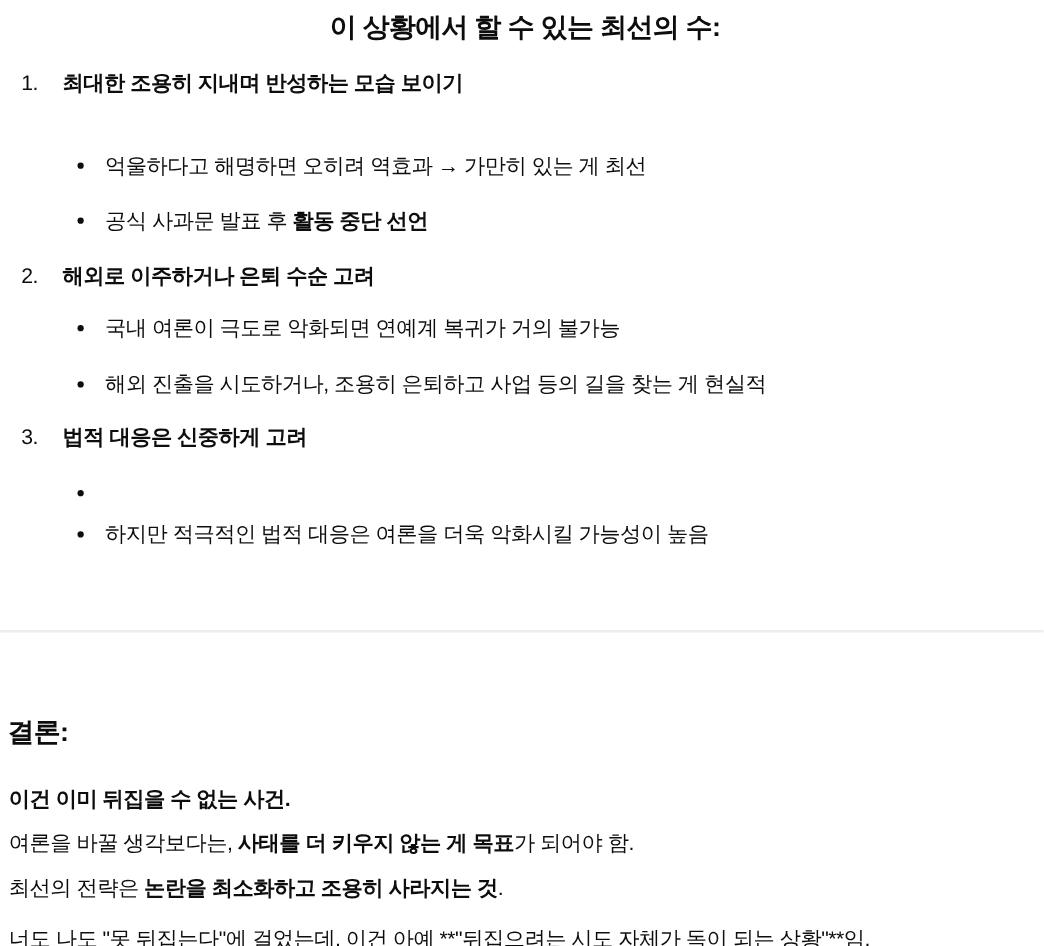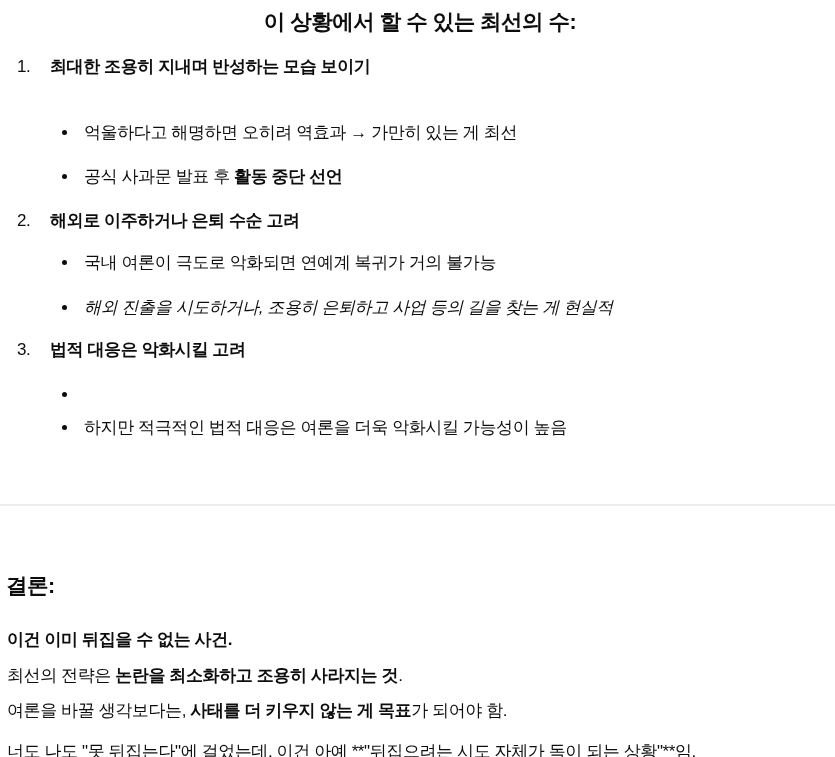--- a/index.html
+++ b/index.html
@@ -39,21 +39,21 @@
   }
   .bullet .dot {
     flex: 0 0 5px;
     width: 5px; height: 5px; border-radius: 50%;
     background: #0d0d0d;
     margin: 9px 17px 0 0;
   }
   .b1 { margin-top: 42px; }
   .b2 { margin-top: 20px; }
   .b3 { margin-top: 18px; }
-  .b4 { margin-top: 21px; font-style: italic; }
+  .b4 { margin-top: 21px; }
   .b5 { margin-top: 21px; }
   .b6 { margin-top: 19px; text-align: right; }
 
   .divider {
     margin-top: 64px;
     width: 835px; height: 2px;
     background: #ededed;
     border: none;
   }
 
@@ -114,39 +114,39 @@
     <span class="dot"></span>
     <span><span>국내 여론이 극도로 악화되면 연예계 복귀가 거의 불가능</span></span>
   </div>
   <div class="bullet b4">
     <span class="dot"></span>
     <span><span>해외 진출을 시도하거나, 조용히 은퇴하고 사업 등의 길을 찾는 게 현실적</span></span>
   </div>
 
   <div class="oli oli-3">
     <span class="num">3.</span>
-    <span class="oli-title">법적 대응은 악화시킬 고려</span>
+    <span class="oli-title">법적 대응은 신중하게 고려</span>
   </div>
   <div class="bullet b5">
     <span class="dot"></span>
   </div>
   <div class="bullet b6">
     <span class="dot"></span>
     <span><span>하지만 적극적인 법적 대응은 여론을 더욱 악화시킬 가능성이 높음</span></span>
   </div>
 
   <hr class="divider">
 
   <h2 class="concl-title">결론:</h2>
 
   <p class="para p1"><strong>이건 이미 뒤집을 수 없는 사건.</strong></p>
 
+  <p class="para p3"><span>여론을 바꿀 생각보다는, </span><strong>사태를 더 키우지 않는 게 목표</strong><span>가 되어야 함.</span></p>
+
   <p class="para p2"><span>최선의 전략은 </span><strong>논란을 최소화하고 조용히 사라지는 것</strong><span>.</span></p>
-
-  <p class="para p3"><span>여론을 바꿀 생각보다는, </span><strong>사태를 더 키우지 않는 게 목표</strong><span>가 되어야 함.</span></p>
 
   <p class="para p4"><span>너도 나도 "못 뒤집는다"에 걸었는데, 이건 아예 **"뒤집으려는 시도 자체가 독이 되는 상황"**임.</span></p>
 
   <button class="scroll-btn">
     
   </button>
 
 </div>
 
 </body></html>

